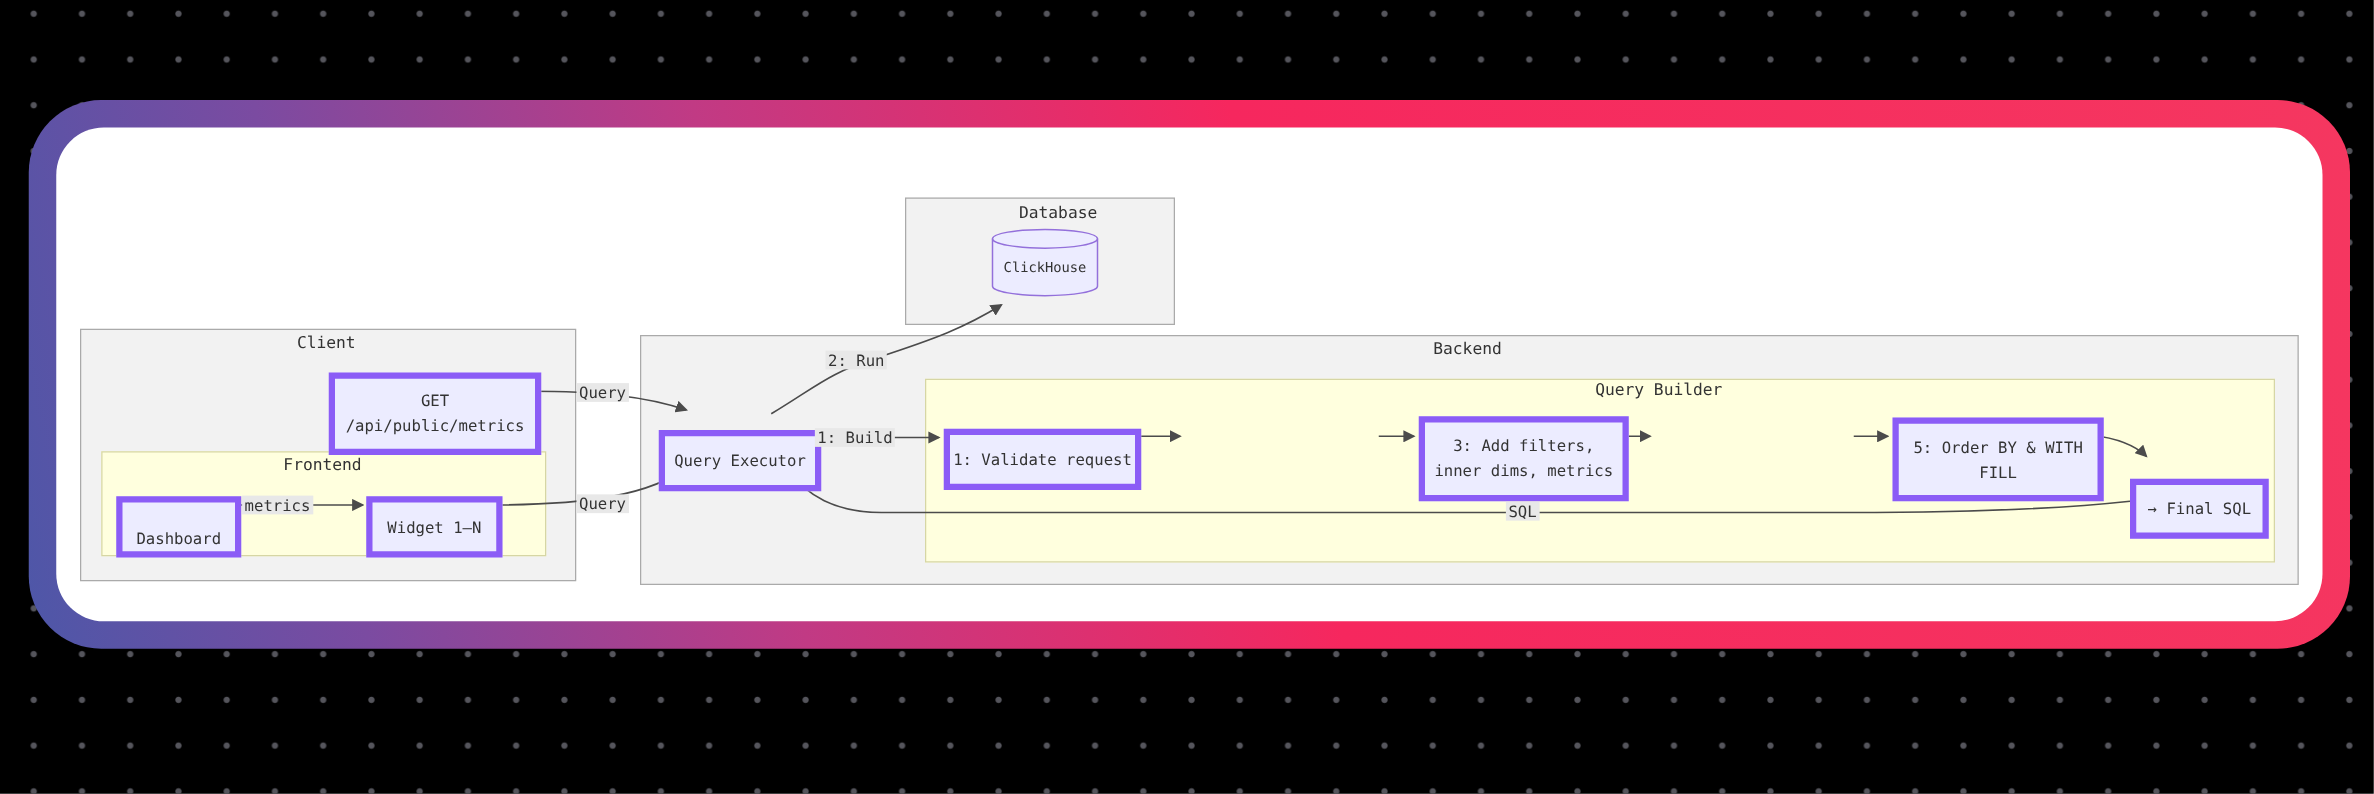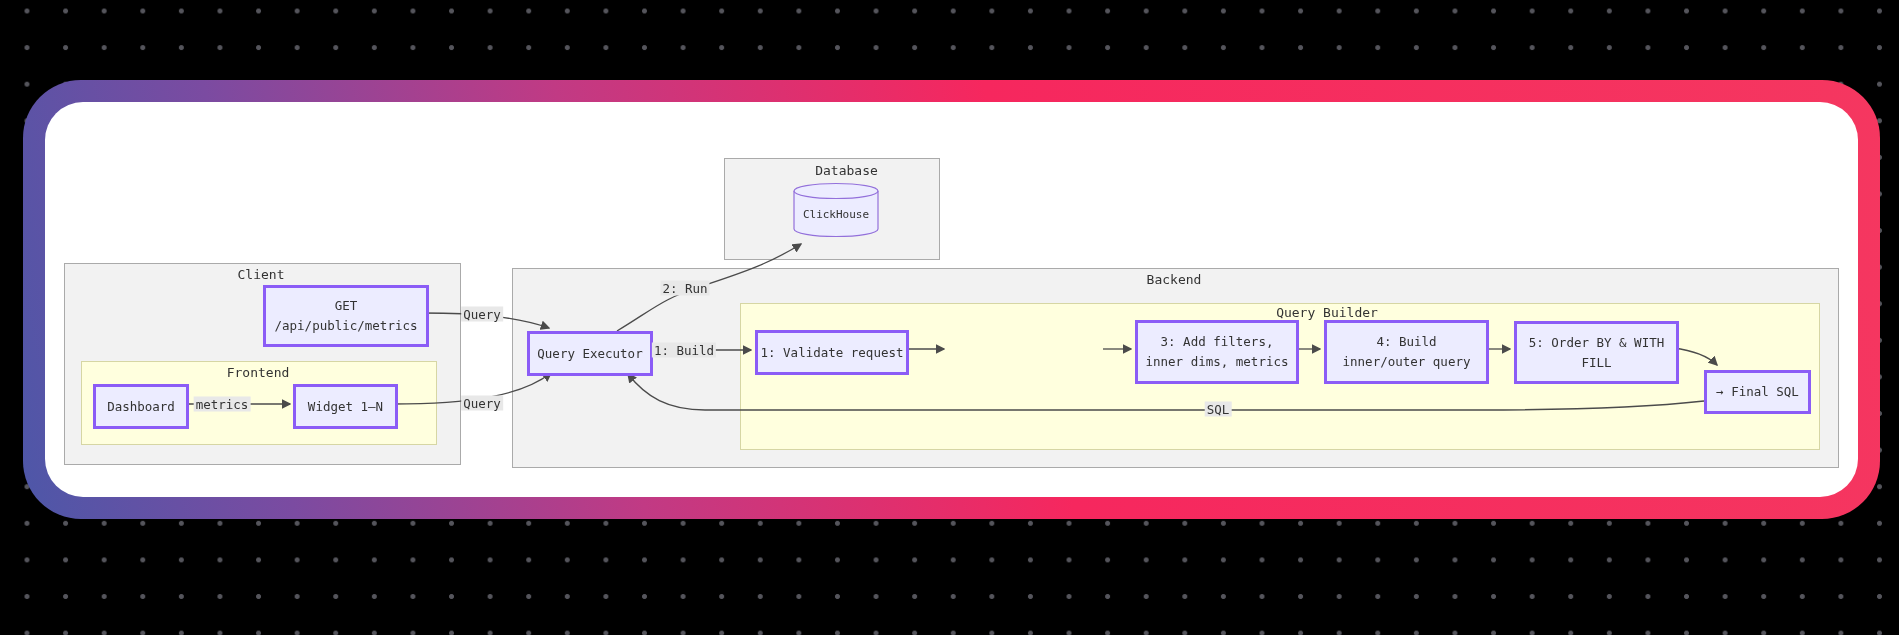--- a/index.html
+++ b/index.html
@@ -21,23 +21,23 @@
     border-radius:38px;background:#ffffff;
   }
   #diagram{position:absolute;inset:0;color:#333;}
   .cluster{position:absolute;background:#f2f2f2;border:1px solid #aaaaaa;}
   .cluster.yellow{background:#ffffde;border-color:#d6d6a4;}
   .cluster-title{
     position:absolute;transform:translateX(-50%);
     font-size:13px;line-height:15px;white-space:nowrap;color:#333;
   }
   .node{
-    position:absolute;background:#ECECFF;border:3px solid #8b5cf6;
+    position:absolute;background:#ECECFF;border:5px solid #8b5cf6;
     display:flex;flex-direction:column;align-items:center;justify-content:center;
-    font-size:12.5px;line-height:20px;white-space:nowrap;color:#333;text-align:center;
+    font-size:12.5px;line-height:20px;white-space:nowrap;color:#333;text-align:center;margin-top:13px;
   }
   .cyl-label{
     position:absolute;transform:translate(-50%,-50%);
     font-size:11px;white-space:nowrap;color:#333;
   }
   .elabel{
     position:absolute;transform:translate(-50%,-50%);
     background:#e8e8e8;padding:0 2px;font-size:12.5px;line-height:15px;
     white-space:nowrap;color:#333;
   }
@@ -89,21 +89,21 @@
   <div class="cluster-title" style="left:1174px;top:272px;">Backend</div>
   <div class="cluster-title" style="left:1279px;top:305px;margin-left:48px;">Query Builder</div>
 
   <div class="cyl-label" style="left:836px;top:214px;">ClickHouse</div>
 
   <div class="node" style="left:263px;top:285px;width:160px;height:56px;">
     <span>GET</span>
     <span>/api/public/metrics</span>
   </div>
 
-  <div class="node" style="left:93px;top:384px;width:90px;height:39px;">
+  <div class="node" style="left:93px;top:384px;width:90px;height:39px;justify-content:flex-end;">
     <span>Dashboard</span>
   </div>
 
   <div class="node" style="left:293px;top:384px;width:99px;height:39px;">
     <span>Widget 1–N</span>
   </div>
 
   <div class="node" style="left:527px;top:331px;width:120px;height:39px;">
     <span>Query Executor</span>
   </div>
@@ -111,24 +111,20 @@
   <div class="node" style="left:755px;top:330px;width:148px;height:39px;">
     <span>1: Validate request</span>
   </div>
 
 
   <div class="node" style="left:1135px;top:320px;width:158px;height:58px;">
     <span>3: Add filters,</span>
     <span>inner dims, metrics</span>
   </div>
 
-  <div class="node" style="left:1324px;top:320px;width:159px;height:58px;">
-    <span>4: Build</span>
-    <span>inner/outer query</span>
-  </div>
 
   <div class="node" style="left:1514px;top:321px;width:159px;height:57px;">
     <span>5: Order BY &amp; WITH</span>
     <span>FILL</span>
   </div>
 
   <div class="node" style="left:1704px;top:370px;width:101px;height:38px;">
     <span>→ Final SQL</span>
   </div>
 

